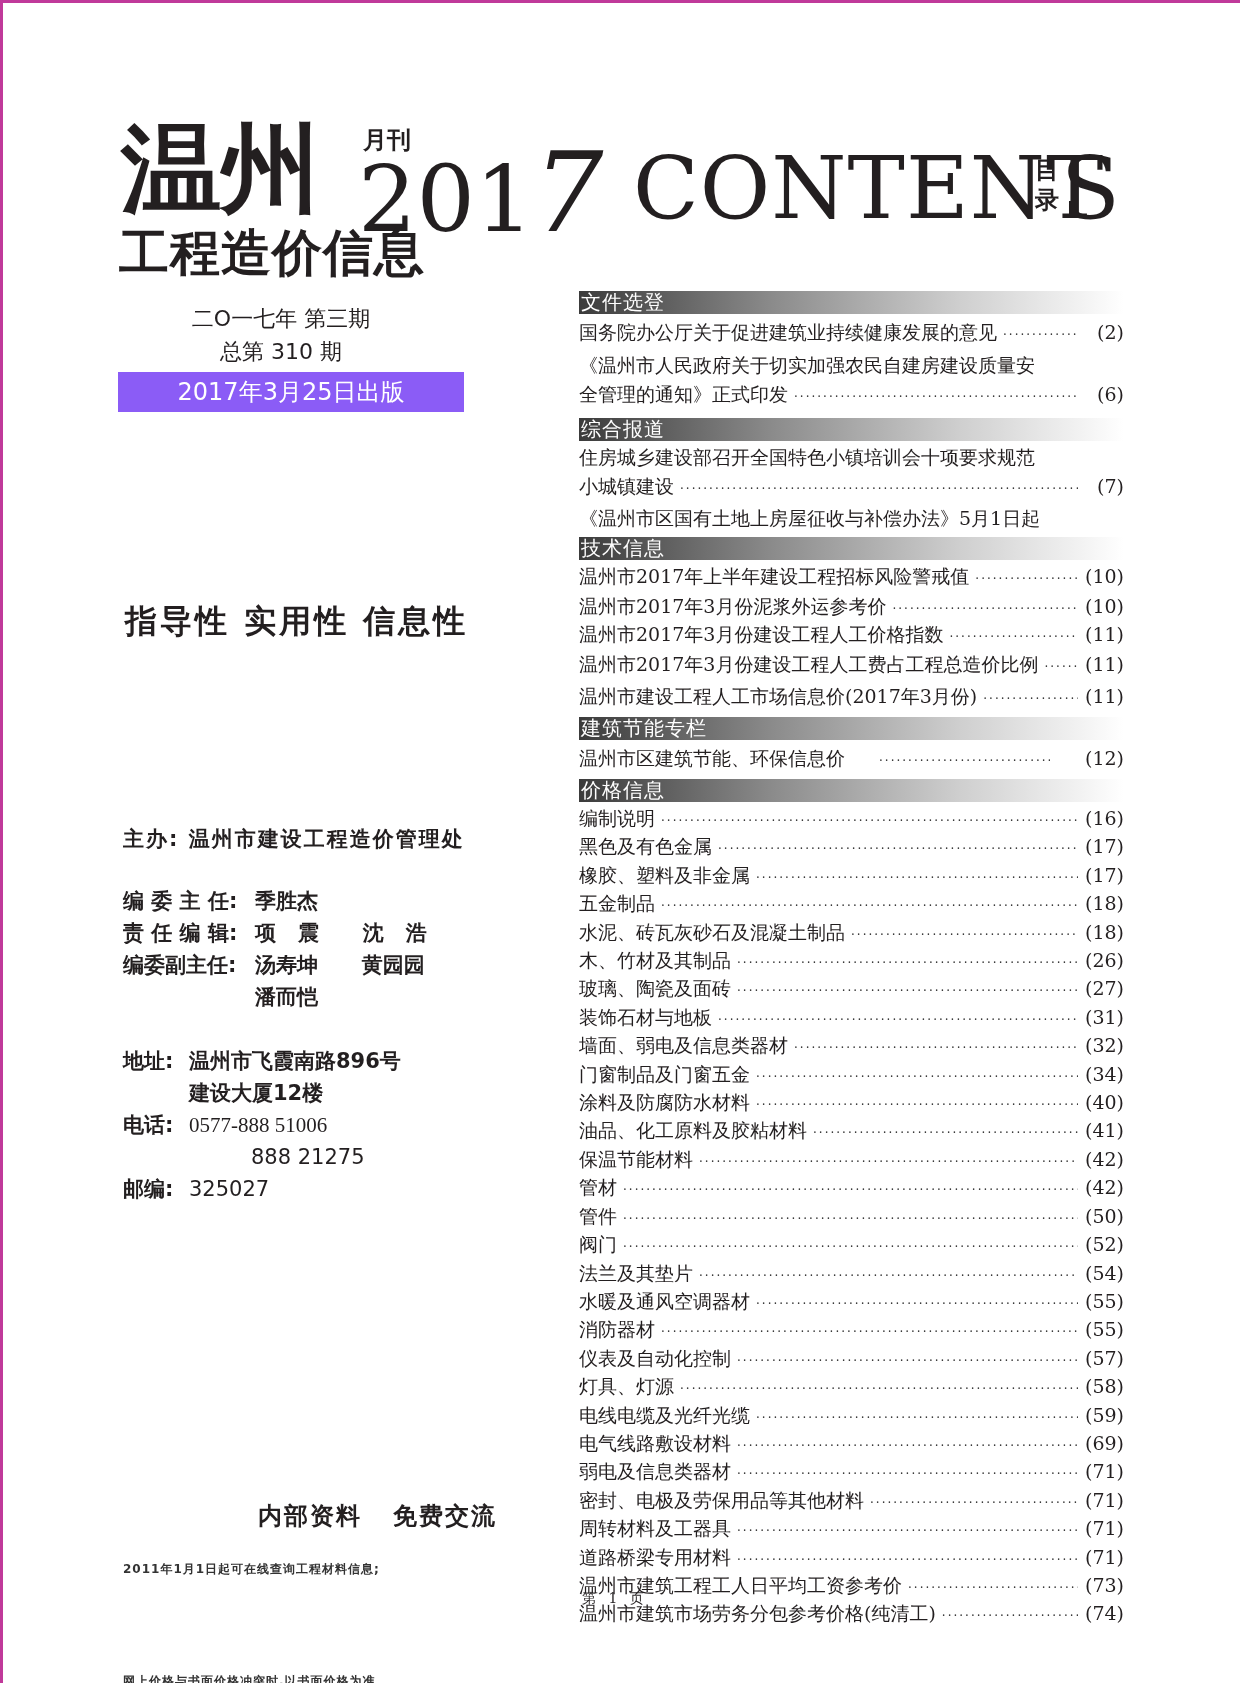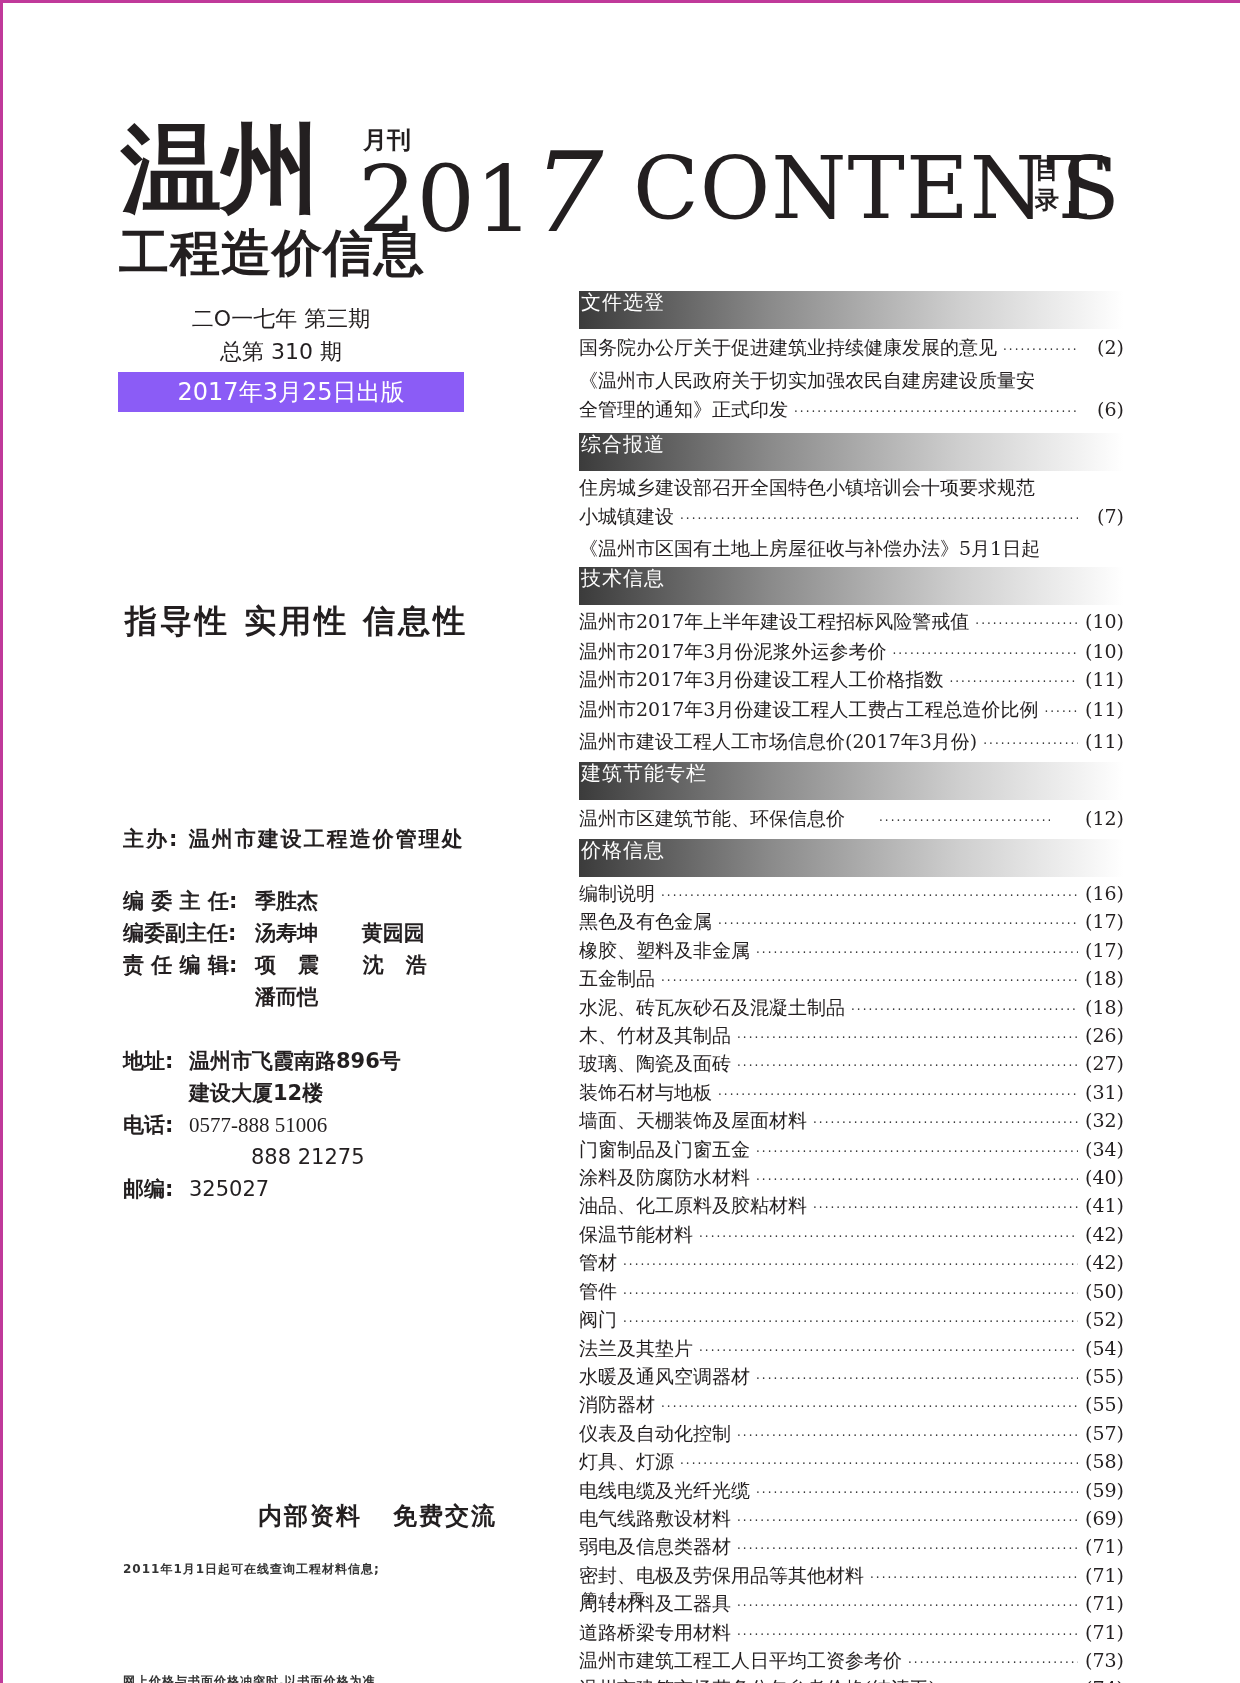--- a/index.html
+++ b/index.html
@@ -46,21 +46,21 @@
   }
   .slogan { left: 122px; top: 598px; font-size: 32px; font-weight: bold; letter-spacing: 3px; line-height: 40px; }
 
   .meta { font-size: 21px; line-height: 32px; color: #231f20; font-weight: bold; }
   .free { left: 255px; top: 1497px; font-size: 24px; font-weight: bold; letter-spacing: 2px; line-height: 32px; }
   .online { left: 120px; font-size: 12px; font-weight: bold; letter-spacing: 1px; line-height: 26px; color: #333; }
 
   
   .toc { left: 576px; top: 288px; width: 545px; }
   .sec-bar {
-    height: 38px; margin: 0 0 2px 0;
+    height: 23px; margin: 0 0 2px 0;
     background: linear-gradient(to right, #3b3b3b 0%, #8a8a8a 35%, #cfcfcf 70%, #ffffff 100%);
     color: #fff; font-size: 20px; line-height: 23px; padding-left: 2px; letter-spacing: 1px;
   }
   .entry {
     font-family: "DejaVu Serif", "Liberation Serif", serif;
     font-size: 19px; color: #231f20; display: flex; align-items: baseline;
     line-height: 25.4px; white-space: nowrap;
   }
   .entry .title { flex: 0 0 auto; }
   .entry .dots {
@@ -94,22 +94,22 @@
 
 <div class="abs slogan">指导性  实用性 信息性</div>
 
 <div class="abs meta" style="left:120px; top:820px; letter-spacing:2px;">
   <span>主办:</span>
   <span>温州市建设工程造价管理处</span>
 </div>
 
 <div class="abs meta" style="left:120px; top:882px;">
   <div><span style="display:inline-block;width:132px;">编 委 主 任:</span><span style="white-space:pre;">季胜杰</span></div>
+  <div><span style="display:inline-block;width:132px;">责 任 编 辑:</span><span style="white-space:pre;">项   震      沈   浩</span></div>
   <div><span style="display:inline-block;width:132px;">编委副主任:</span><span style="white-space:pre;">汤寿坤      黄园园</span></div>
-  <div><span style="display:inline-block;width:132px;">责 任 编 辑:</span><span style="white-space:pre;">项   震      沈   浩</span></div>
   <div><span style="display:inline-block;width:132px;"></span><span>潘而恺</span></div>
 </div>
 
 <div class="abs meta" style="left:120px; top:1042px;">
   <div><span style="display:inline-block;width:66px;">地址:</span><span>温州市飞霞南路896号</span></div>
   <div><span style="display:inline-block;width:66px;"></span><span>建设大厦12楼</span></div>
   <div><span style="display:inline-block;width:66px;">电话:</span><span style="font-weight:normal;font-family:Liberation Serif, serif;">0577-888 51006</span></div>
   <div><span style="display:inline-block;width:128px;"></span><span style="font-weight:normal;">888 21275</span></div>
   <div><span style="display:inline-block;width:66px;">邮编:</span><span style="font-weight:normal;">325027</span></div>
 </div>
@@ -220,21 +220,21 @@
         <span class="title">玻璃、陶瓷及面砖</span>
         <span class="dots"></span>
         <span class="page">(27)</span>
       </div>
     <div class="entry">
         <span class="title">装饰石材与地板</span>
         <span class="dots"></span>
         <span class="page">(31)</span>
       </div>
     <div class="entry">
-        <span class="title">墙面、天棚装饰及屋面材料</span>
+        <span class="title">墙面、弱电及信息类器材</span>
         <span class="dots"></span>
         <span class="page">(32)</span>
       </div>
     <div class="entry">
         <span class="title">门窗制品及门窗五金</span>
         <span class="dots"></span>
         <span class="page">(34)</span>
       </div>
     <div class="entry">
         <span class="title">涂料及防腐防水材料</span>

